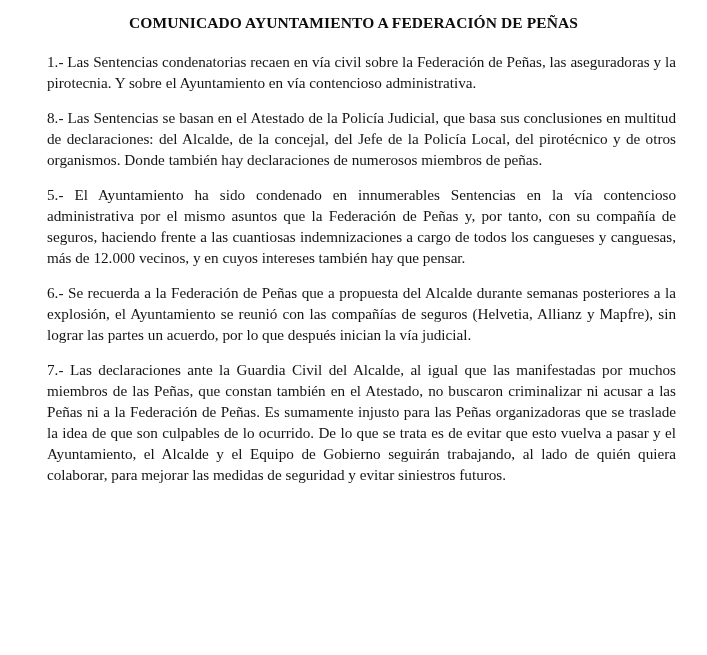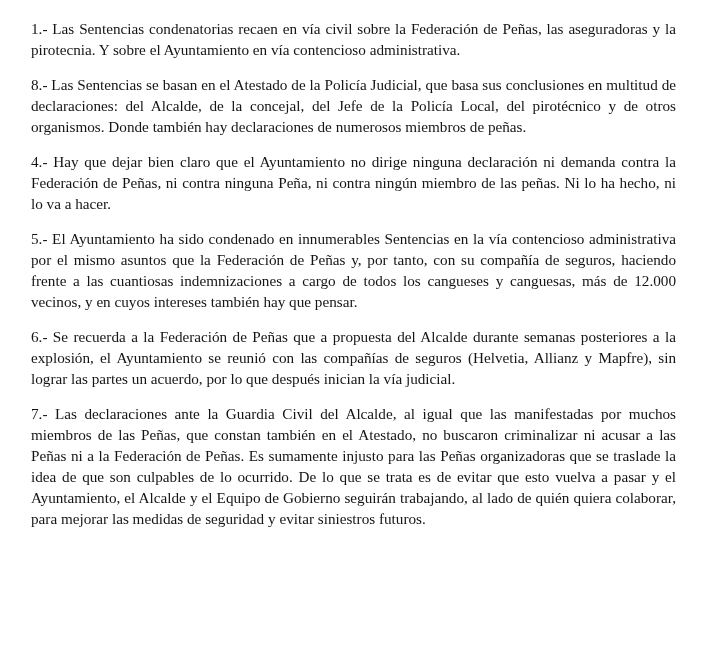--- a/index.html
+++ b/index.html
@@ -31,47 +31,47 @@
     line-height: 20px;
     color: #0d0d0d;
   }
   .body-text {
     margin-top: 18px;
   }
   .para {
     text-align: justify;
     font-size: 15.2px;
     line-height: 21px;
-    margin: 0 0 14px 0;
+    margin: 0 0 14px 16px;
     color: #141414;
     -webkit-hyphens: none;
     hyphens: none;
   }
   .para:last-child {
     margin-bottom: 0;
   }
   .para-indent {
     text-indent: 48px;
   }
 </style>
 </head>
 <body>
 
 <div class="page">
 
+  <h1 class="doc-title">COMUNICADO AYUNTAMIENTO A FEDERACIÓN DE PEÑAS</h1>
 
   <div class="body-text">
 
     <p class="para">1.- Las Sentencias condenatorias recaen en vía civil sobre la Federación de Peñas, las aseguradoras y la pirotecnia. Y sobre el Ayuntamiento en vía contencioso administrativa.</p>
 
     <p class="para">8.- Las Sentencias se basan en el Atestado de la Policía Judicial, que basa sus conclusiones en multitud de declaraciones: del Alcalde, de la concejal, del Jefe de la Policía Local, del pirotécnico y de otros organismos. Donde también hay declaraciones de numerosos miembros de peñas.</p>
 
 
 
-    <p class="para">4.- Hay que dejar bien claro que el Ayuntamiento no dirige ninguna declaración ni demanda contra la Federación de Peñas, ni contra ninguna Peña, ni contra ningún miembro de las peñas. Ni lo ha hecho, ni lo va a hacer.</p>
 
     <p class="para">5.- El Ayuntamiento ha sido condenado en innumerables Sentencias en la vía contencioso administrativa por el mismo asuntos que la Federación de Peñas y, por tanto, con su compañía de seguros, haciendo frente a las cuantiosas indemnizaciones a cargo de todos los cangueses y canguesas, más de 12.000 vecinos, y en cuyos intereses también hay que pensar.</p>
 
     <p class="para">6.- Se recuerda a la Federación de Peñas que a propuesta del Alcalde durante semanas posteriores a la explosión, el Ayuntamiento se reunió con las compañías de seguros (Helvetia, Allianz y Mapfre), sin lograr las partes un acuerdo, por lo que después inician la vía judicial.</p>
 
     <p class="para">7.- Las declaraciones ante la Guardia Civil del Alcalde, al igual que las manifestadas por muchos miembros de las Peñas, que constan también en el Atestado, no buscaron criminalizar ni acusar a las Peñas ni a la Federación de Peñas. Es sumamente injusto para las Peñas organizadoras que se traslade la idea de que son culpables de lo ocurrido. De lo que se trata es de evitar que esto vuelva a pasar y el Ayuntamiento, el Alcalde y el Equipo de Gobierno seguirán trabajando, al lado de quién quiera colaborar, para mejorar las medidas de seguridad y evitar siniestros futuros.</p>
 
   </div>
 </div>
 

